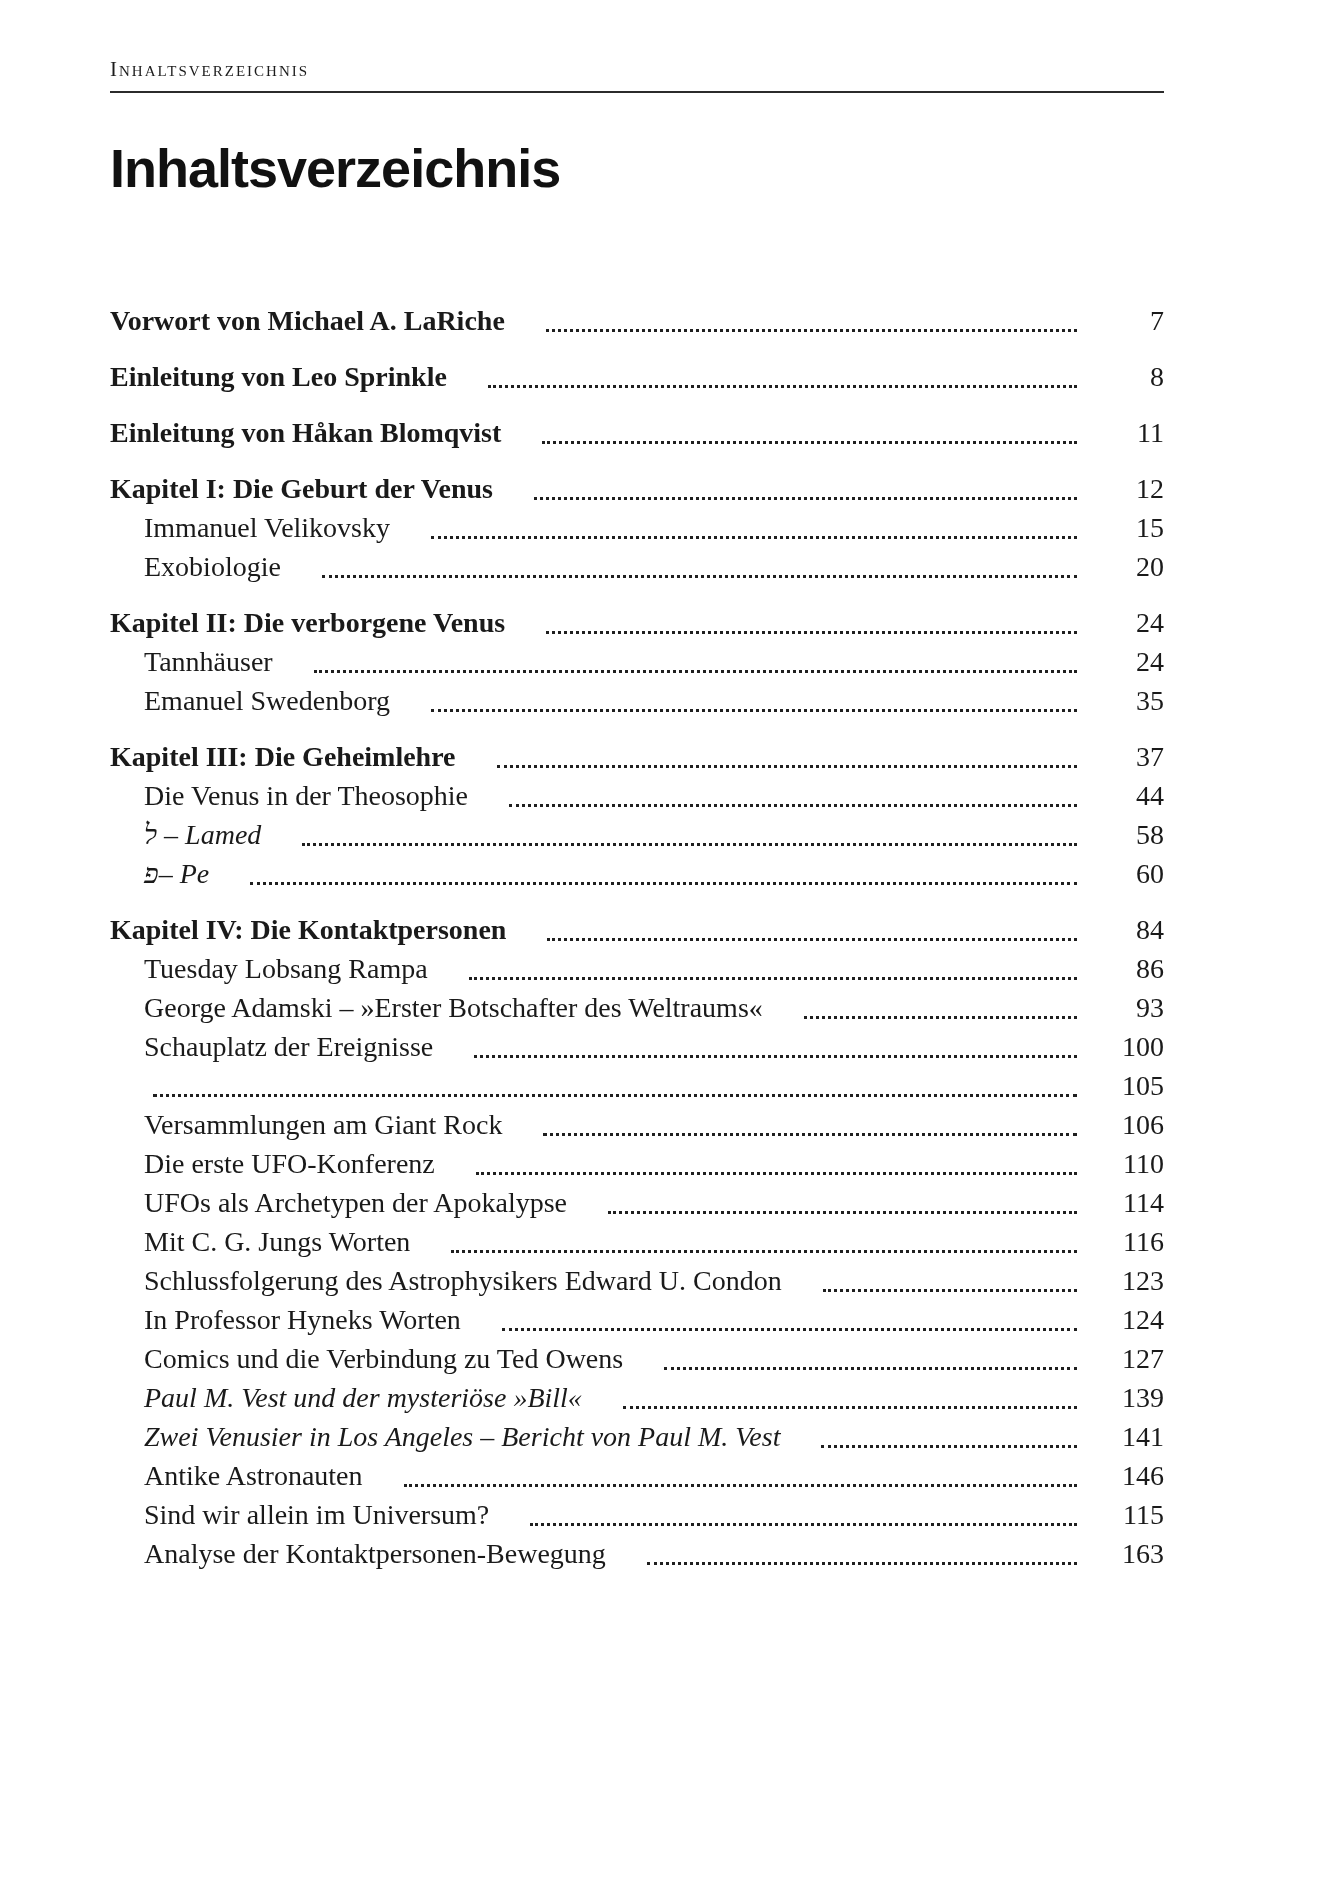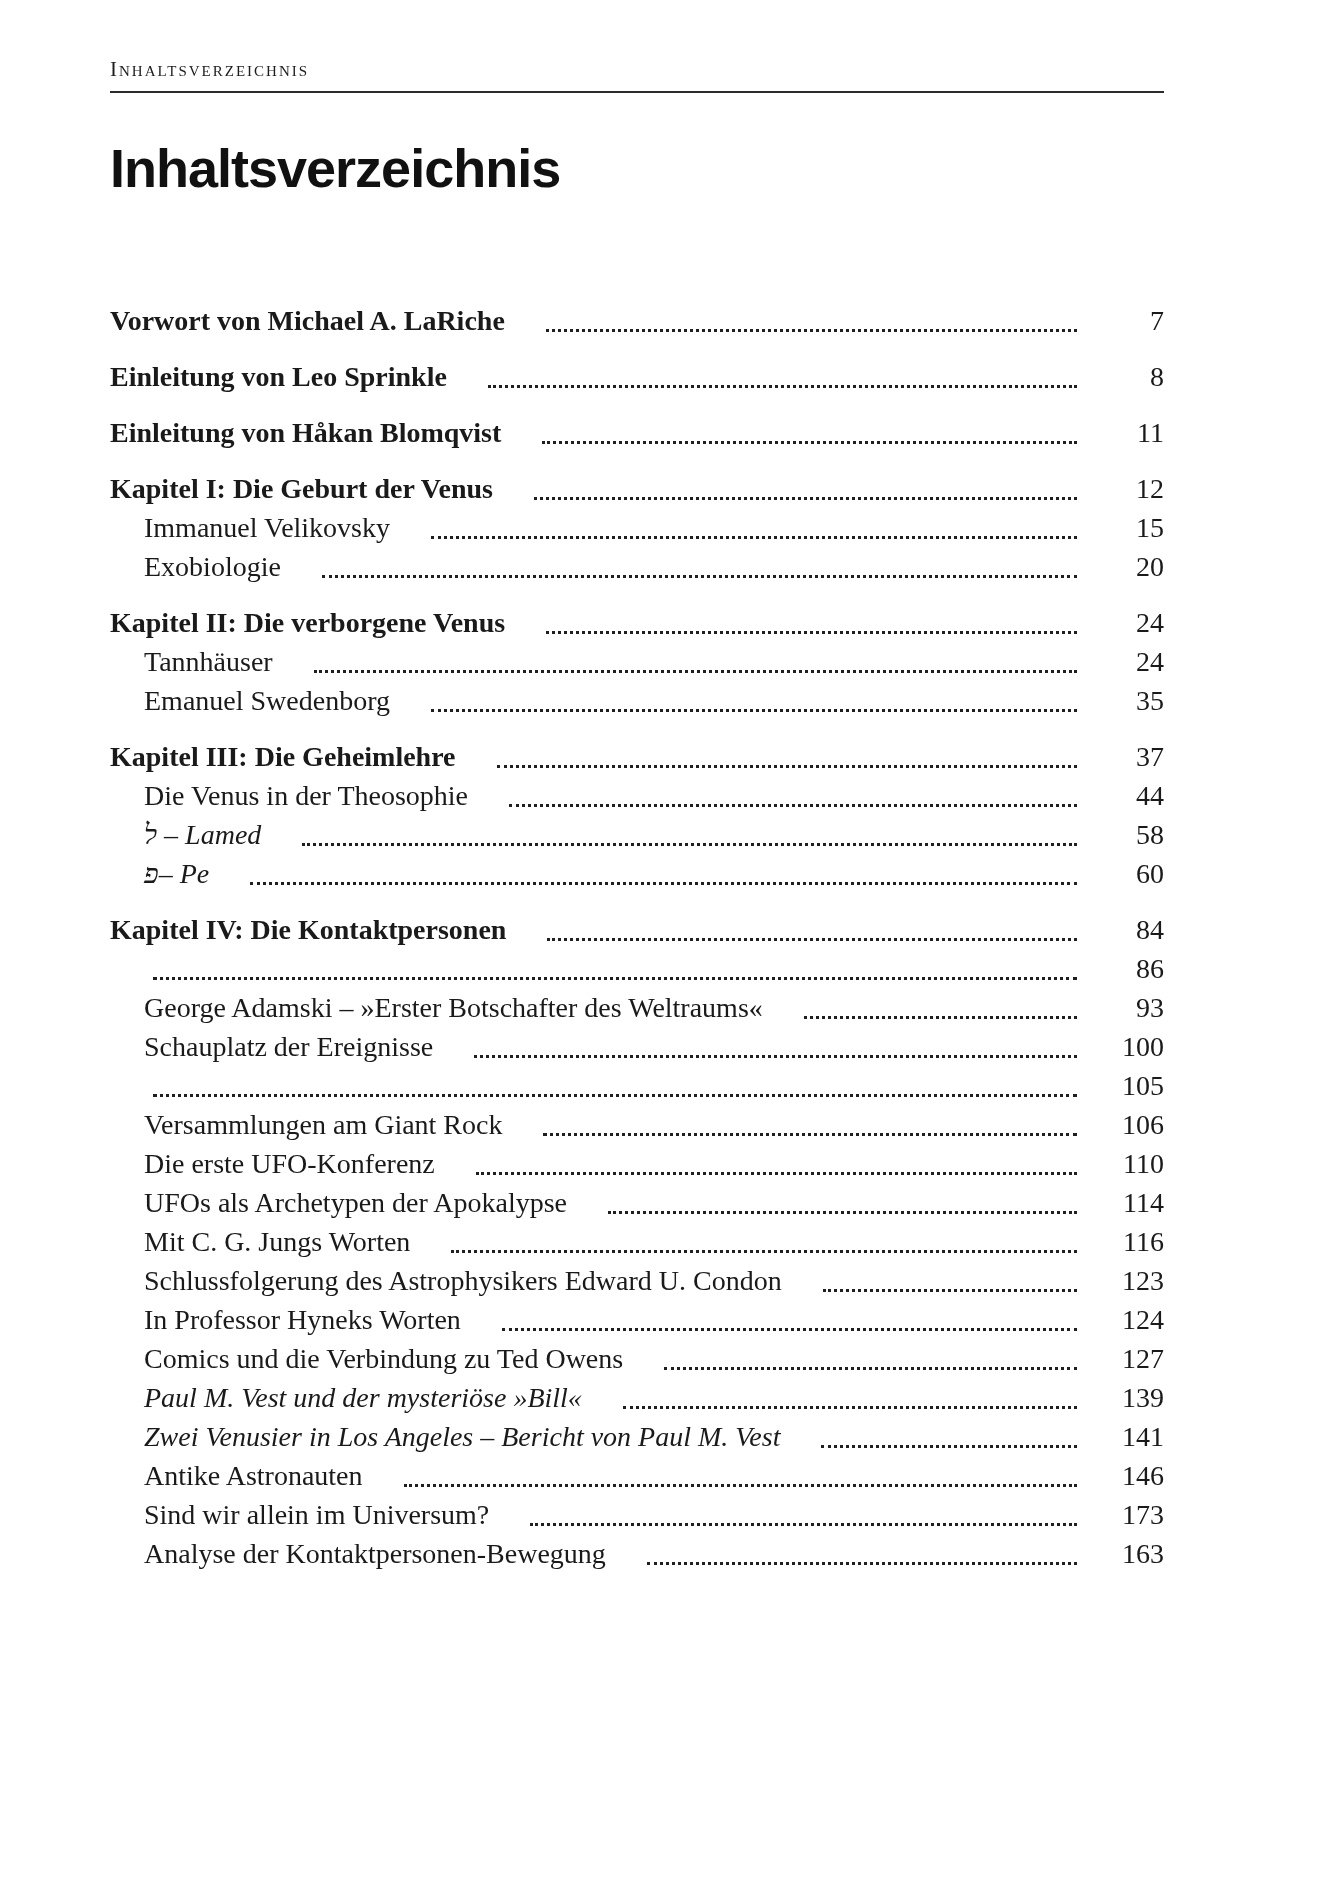--- a/index.html
+++ b/index.html
@@ -170,20 +170,21 @@
           <span class="toc-label">פ– Pe</span>
           <span class="toc-leader"></span>
           <span class="toc-page">60</span>
         </div>
         <div class="toc-row level-0 bold">
           <span class="toc-label">Kapitel IV: Die Kontaktpersonen</span>
           <span class="toc-leader"></span>
           <span class="toc-page">84</span>
         </div>
         <div class="toc-row level-1">
+          <span class="toc-label">Tuesday Lobsang Rampa</span>
           <span class="toc-leader"></span>
           <span class="toc-page">86</span>
         </div>
         <div class="toc-row level-1">
           <span class="toc-label">George Adamski – »Erster Botschafter des Weltraums«</span>
           <span class="toc-leader"></span>
           <span class="toc-page">93</span>
         </div>
         <div class="toc-row level-1">
           <span class="toc-label">Schauplatz der Ereignisse</span>
@@ -240,21 +241,21 @@
           <span class="toc-page">141</span>
         </div>
         <div class="toc-row level-1">
           <span class="toc-label">Antike Astronauten</span>
           <span class="toc-leader"></span>
           <span class="toc-page">146</span>
         </div>
         <div class="toc-row level-1">
           <span class="toc-label">Sind wir allein im Universum?</span>
           <span class="toc-leader"></span>
-          <span class="toc-page">173</span>
+          <span class="toc-page">115</span>
         </div>
         <div class="toc-row level-1">
           <span class="toc-label">Analyse der Kontaktpersonen-Bewegung</span>
           <span class="toc-leader"></span>
           <span class="toc-page">163</span>
         </div>
       </div>
 
   </div>
 

